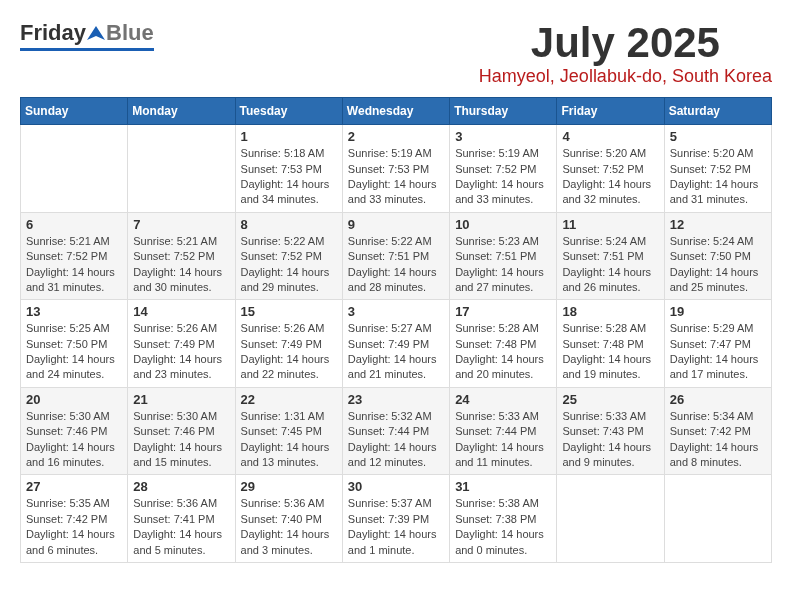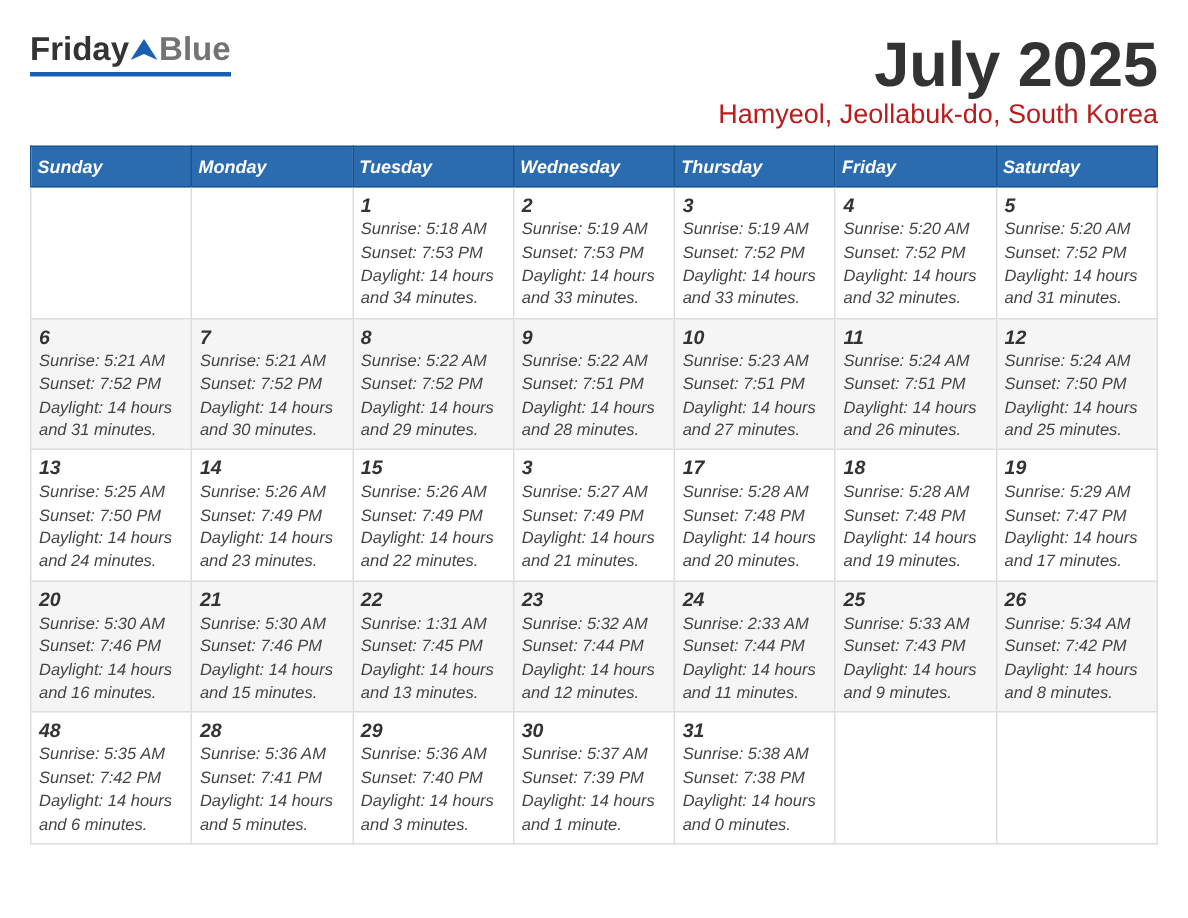--- a/index.html
+++ b/index.html
@@ -35,37 +35,36 @@
       font-weight: bold;
       color: #737373;
     }
     .logo-underline {
       width: 100%;
       height: 3px;
       background: #1a5fb4;
       margin-top: 2px;
     }
     .title-section {
-      text-align: right;
+      text-align: center;
     }
     .month-title {
       font-size: 42px;
       font-weight: bold;
       color: #333;
       line-height: 1.1;
     }
     .location-title {
       font-size: 18px;
       color: #b91c1c;
     }
     .calendar {
       width: 100%;
       border-collapse: collapse;
       border: 1px solid #ccc;
-      font-style: italic;
     }
     .calendar th {
       background: #2b6cb0;
       color: #fff;
       font-size: 12px;
       font-weight: bold;
       padding: 6px 4px;
       text-align: left;
       border: 1px solid #1a5490;
     }
@@ -271,40 +270,40 @@
 Daylight: 14 hours and 13 minutes.</div>
         </td>
         <td>
           <span class="day-number">23</span>
           <div class="day-info">Sunrise: 5:32 AM
 Sunset: 7:44 PM
 Daylight: 14 hours and 12 minutes.</div>
         </td>
         <td>
           <span class="day-number">24</span>
-          <div class="day-info">Sunrise: 2:33 AM
+          <div class="day-info">Sunrise: 5:33 AM
 Sunset: 7:44 PM
 Daylight: 14 hours and 11 minutes.</div>
         </td>
         <td>
           <span class="day-number">25</span>
           <div class="day-info">Sunrise: 5:33 AM
 Sunset: 7:43 PM
 Daylight: 14 hours and 9 minutes.</div>
         </td>
         <td>
           <span class="day-number">26</span>
           <div class="day-info">Sunrise: 5:34 AM
 Sunset: 7:42 PM
 Daylight: 14 hours and 8 minutes.</div>
         </td>
       </tr>
       <tr>
         <td>
-          <span class="day-number">48</span>
+          <span class="day-number">27</span>
           <div class="day-info">Sunrise: 5:35 AM
 Sunset: 7:42 PM
 Daylight: 14 hours and 6 minutes.</div>
         </td>
         <td>
           <span class="day-number">28</span>
           <div class="day-info">Sunrise: 5:36 AM
 Sunset: 7:41 PM
 Daylight: 14 hours and 5 minutes.</div>
         </td>

